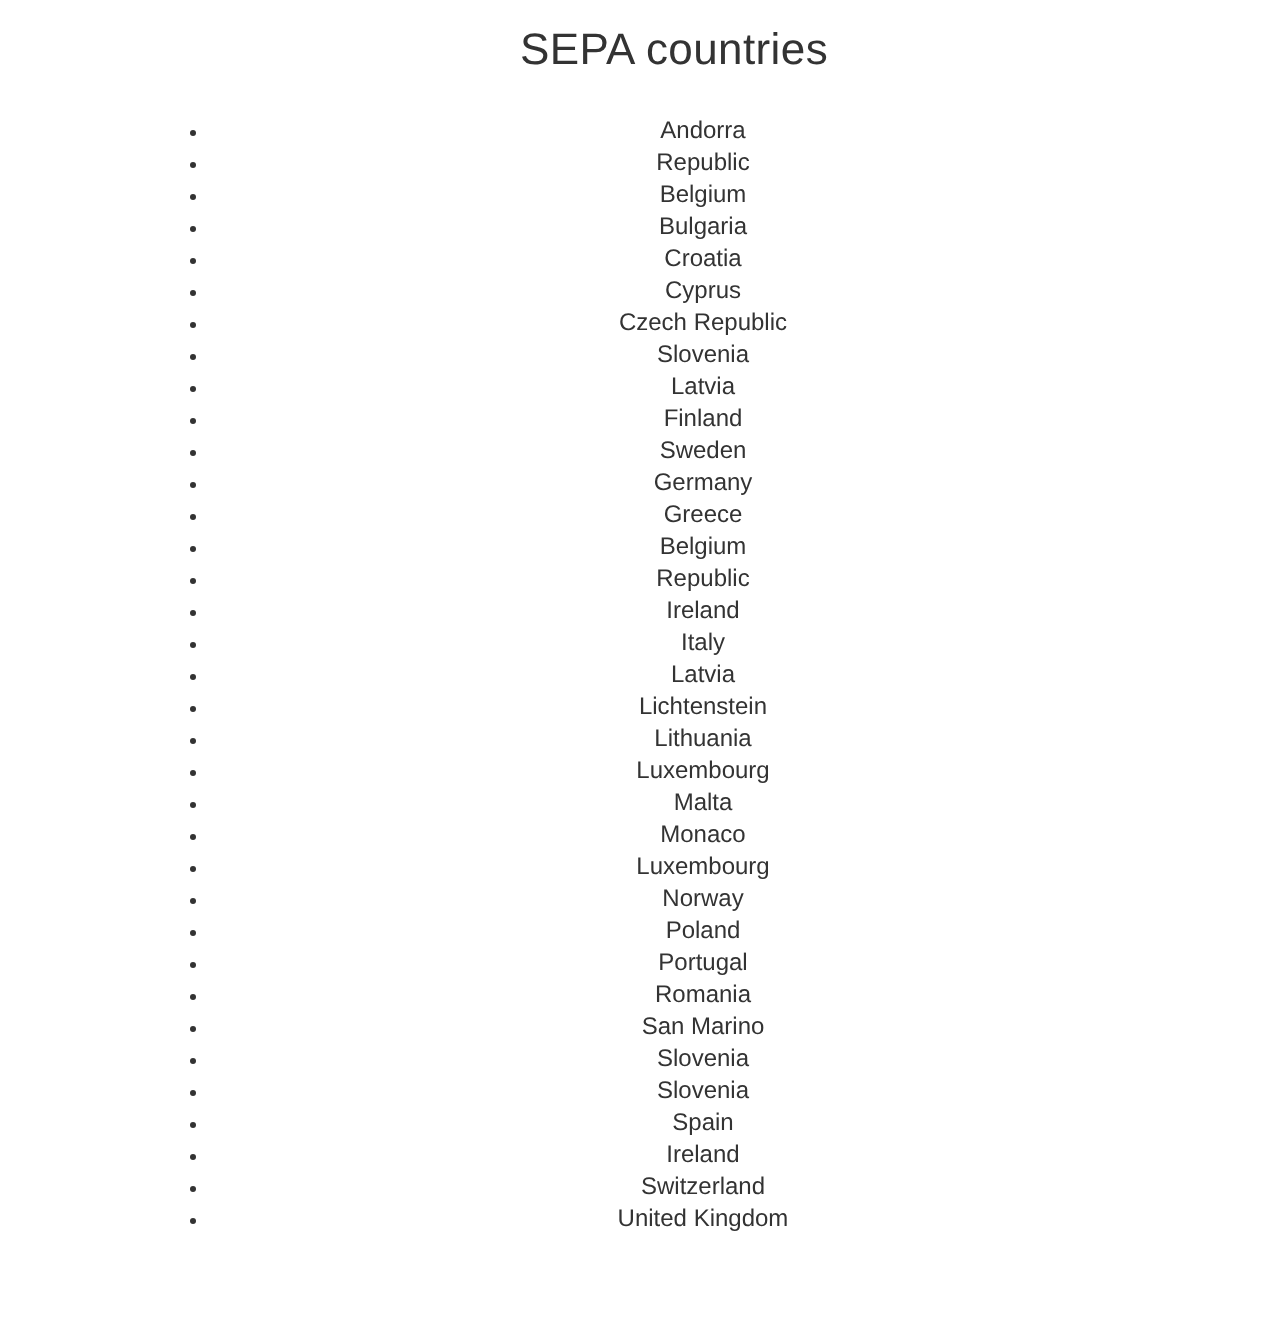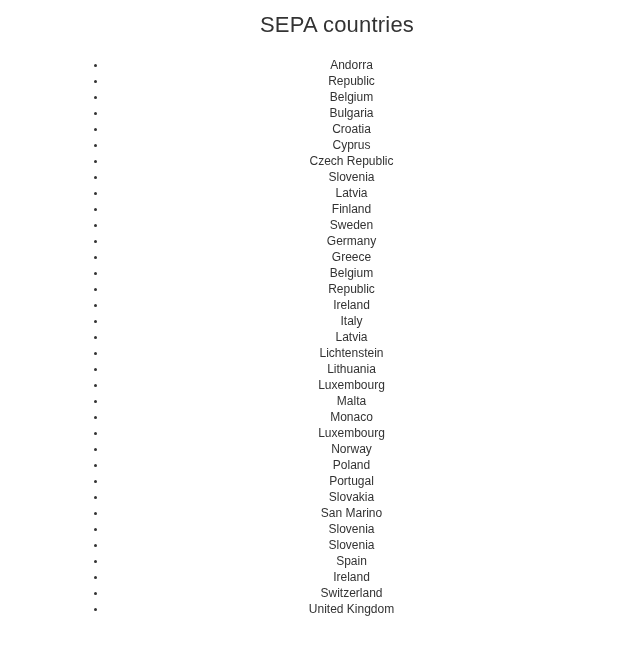--- a/index.html
+++ b/index.html
@@ -78,21 +78,21 @@
       <li>Latvia</li>
       <li>Lichtenstein</li>
       <li>Lithuania</li>
       <li>Luxembourg</li>
       <li>Malta</li>
       <li>Monaco</li>
       <li>Luxembourg</li>
       <li>Norway</li>
       <li>Poland</li>
       <li>Portugal</li>
-      <li>Slovakia</li>
+      <li>Romania</li>
       <li>San Marino</li>
       <li>Slovenia</li>
       <li>Slovenia</li>
       <li>Spain</li>
       <li>Ireland</li>
       <li>Switzerland</li>
       <li>United Kingdom</li>
     </ul>
 </div>
 

